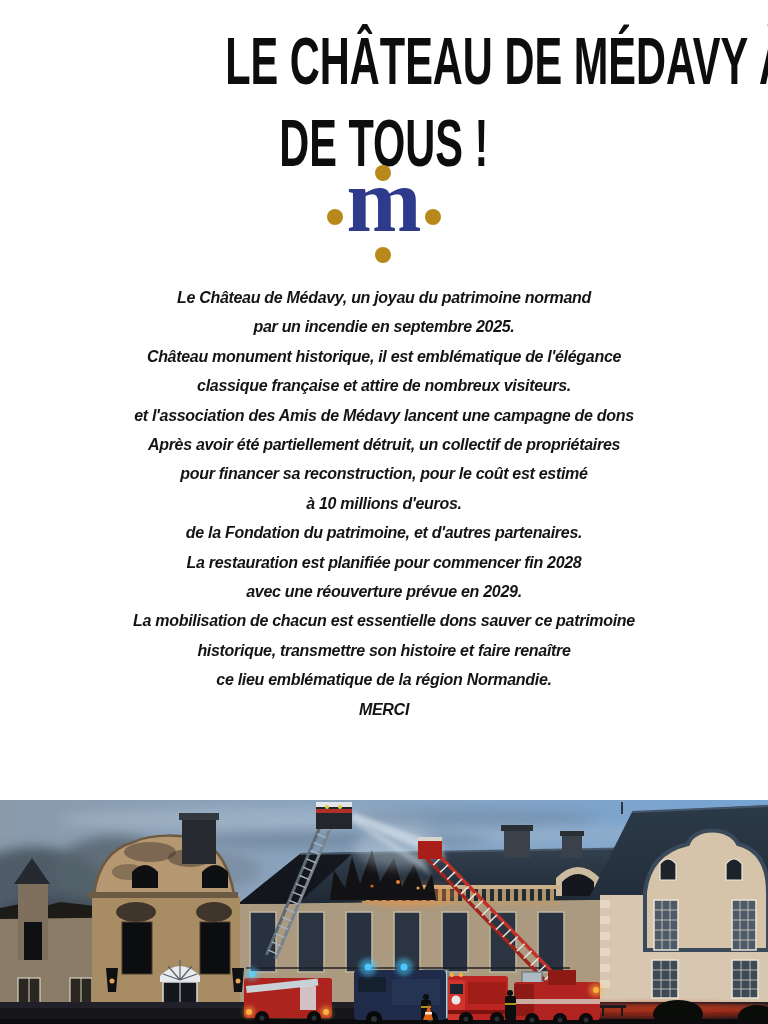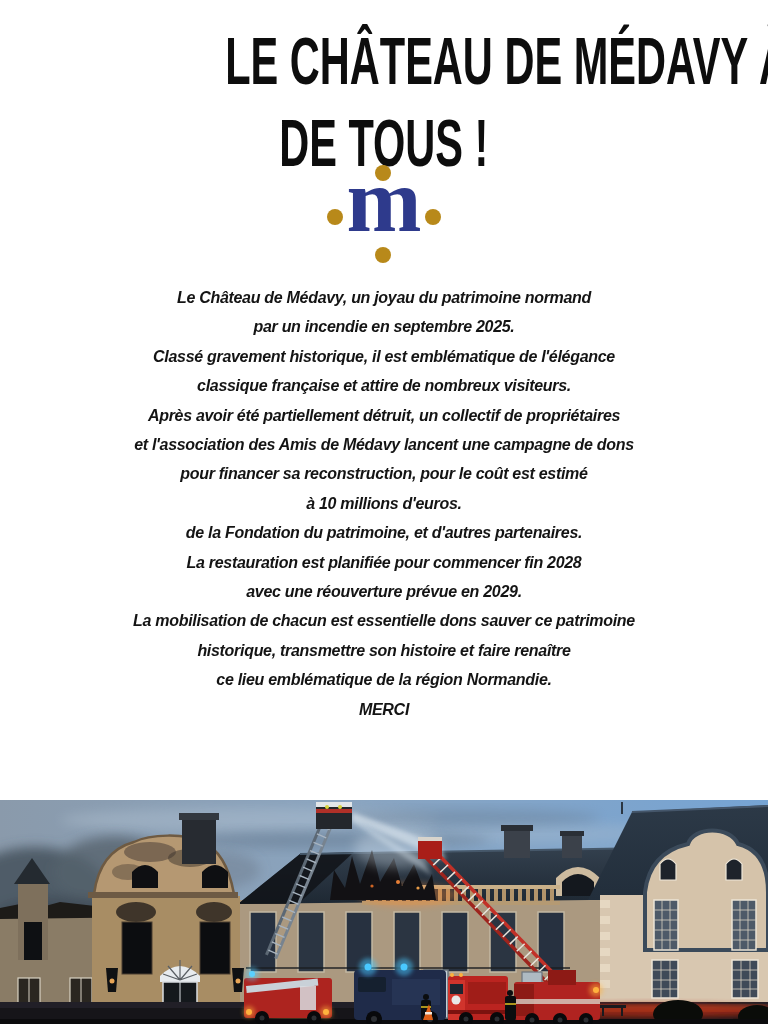--- a/index.html
+++ b/index.html
@@ -64,24 +64,24 @@
     <span class="dot dot-top"></span>
     <span class="dot dot-left"></span>
     <span class="dot dot-right"></span>
     <span class="dot dot-bottom"></span>
     <span class="m">m</span>
   </div>
 
   <div class="text-block">
     <div class="t-line">Le Château de Médavy, un joyau du patrimoine normand</div>
     <div class="t-line">par un incendie en septembre 2025.</div>
-    <div class="t-line">Classé gravement historique, il est emblématique de l'élégance</div>
+    <div class="t-line">Château monument historique, il est emblématique de l'élégance</div>
     <div class="t-line">classique française et attire de nombreux visiteurs.</div>
+    <div class="t-line">et l'association des Amis de Médavy lancent une campagne de dons</div>
     <div class="t-line">Après avoir été partiellement détruit, un collectif de propriétaires</div>
-    <div class="t-line">et l'association des Amis de Médavy lancent une campagne de dons</div>
     <div class="t-line">pour financer sa reconstruction, pour le coût est estimé</div>
     <div class="t-line">à 10 millions d'euros.</div>
     <div class="t-line">de la Fondation du patrimoine, et d'autres partenaires.</div>
     <div class="t-line">La restauration est planifiée pour commencer fin 2028</div>
     <div class="t-line">avec une réouverture prévue en 2029.</div>
     <div class="t-line">La mobilisation de chacun est essentielle dons sauver ce patrimoine</div>
     <div class="t-line">historique, transmettre son histoire et faire renaître</div>
     <div class="t-line">ce lieu emblématique de la région Normandie.</div>
     <div class="t-line">MERCI</div>
   </div>

